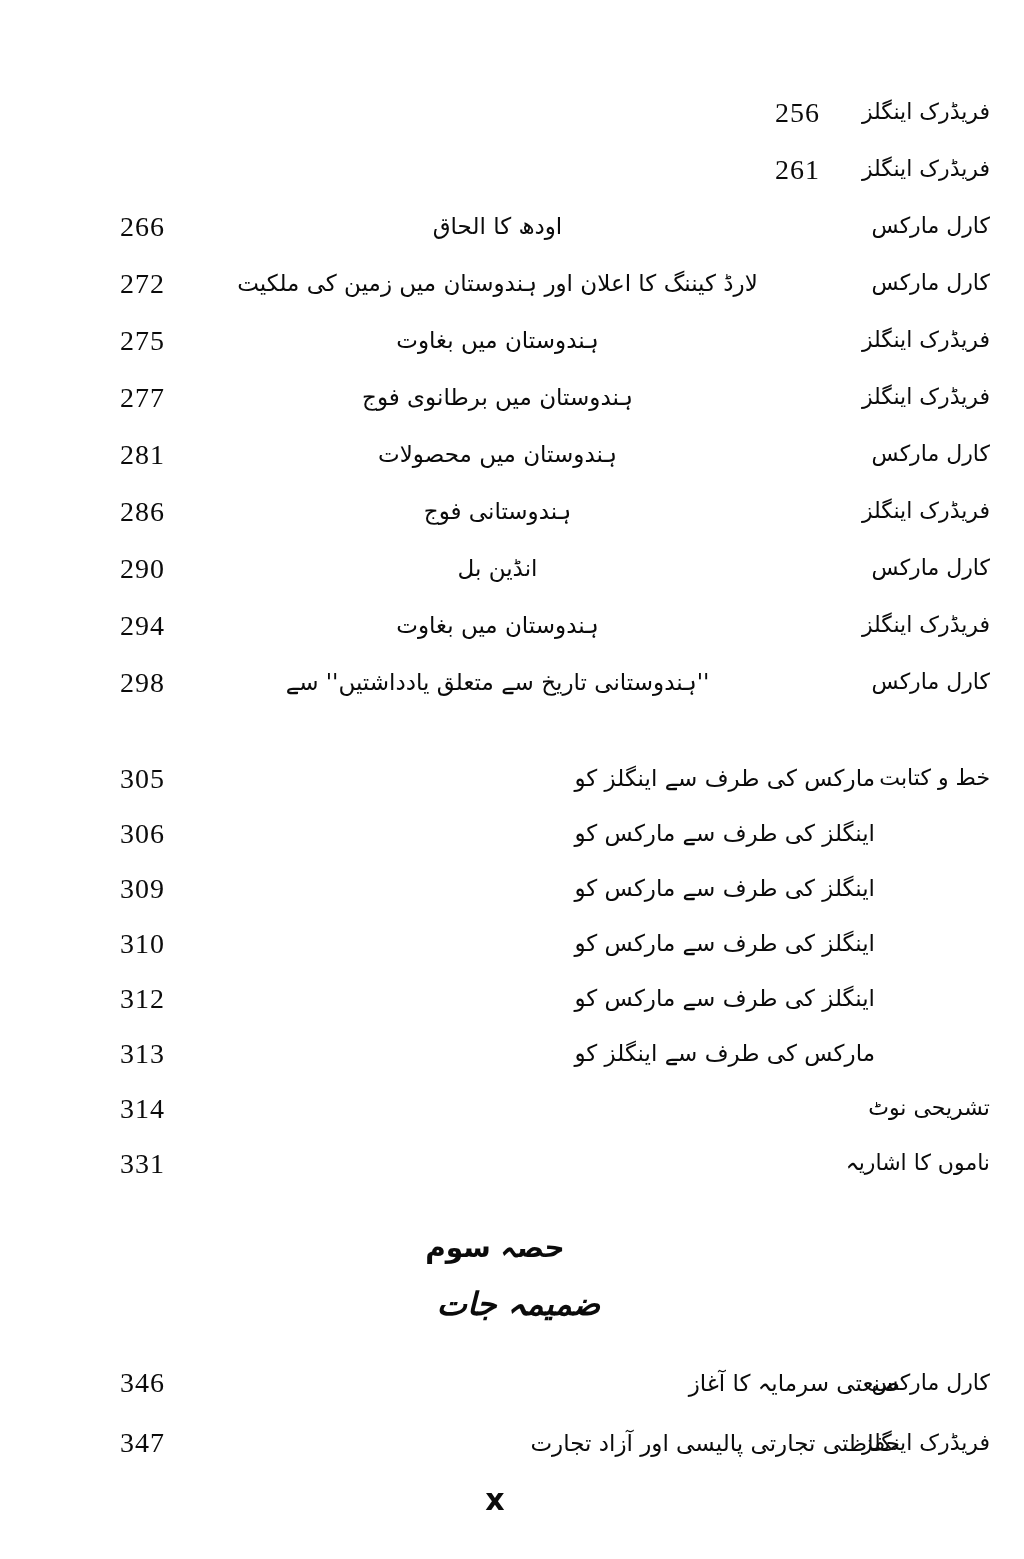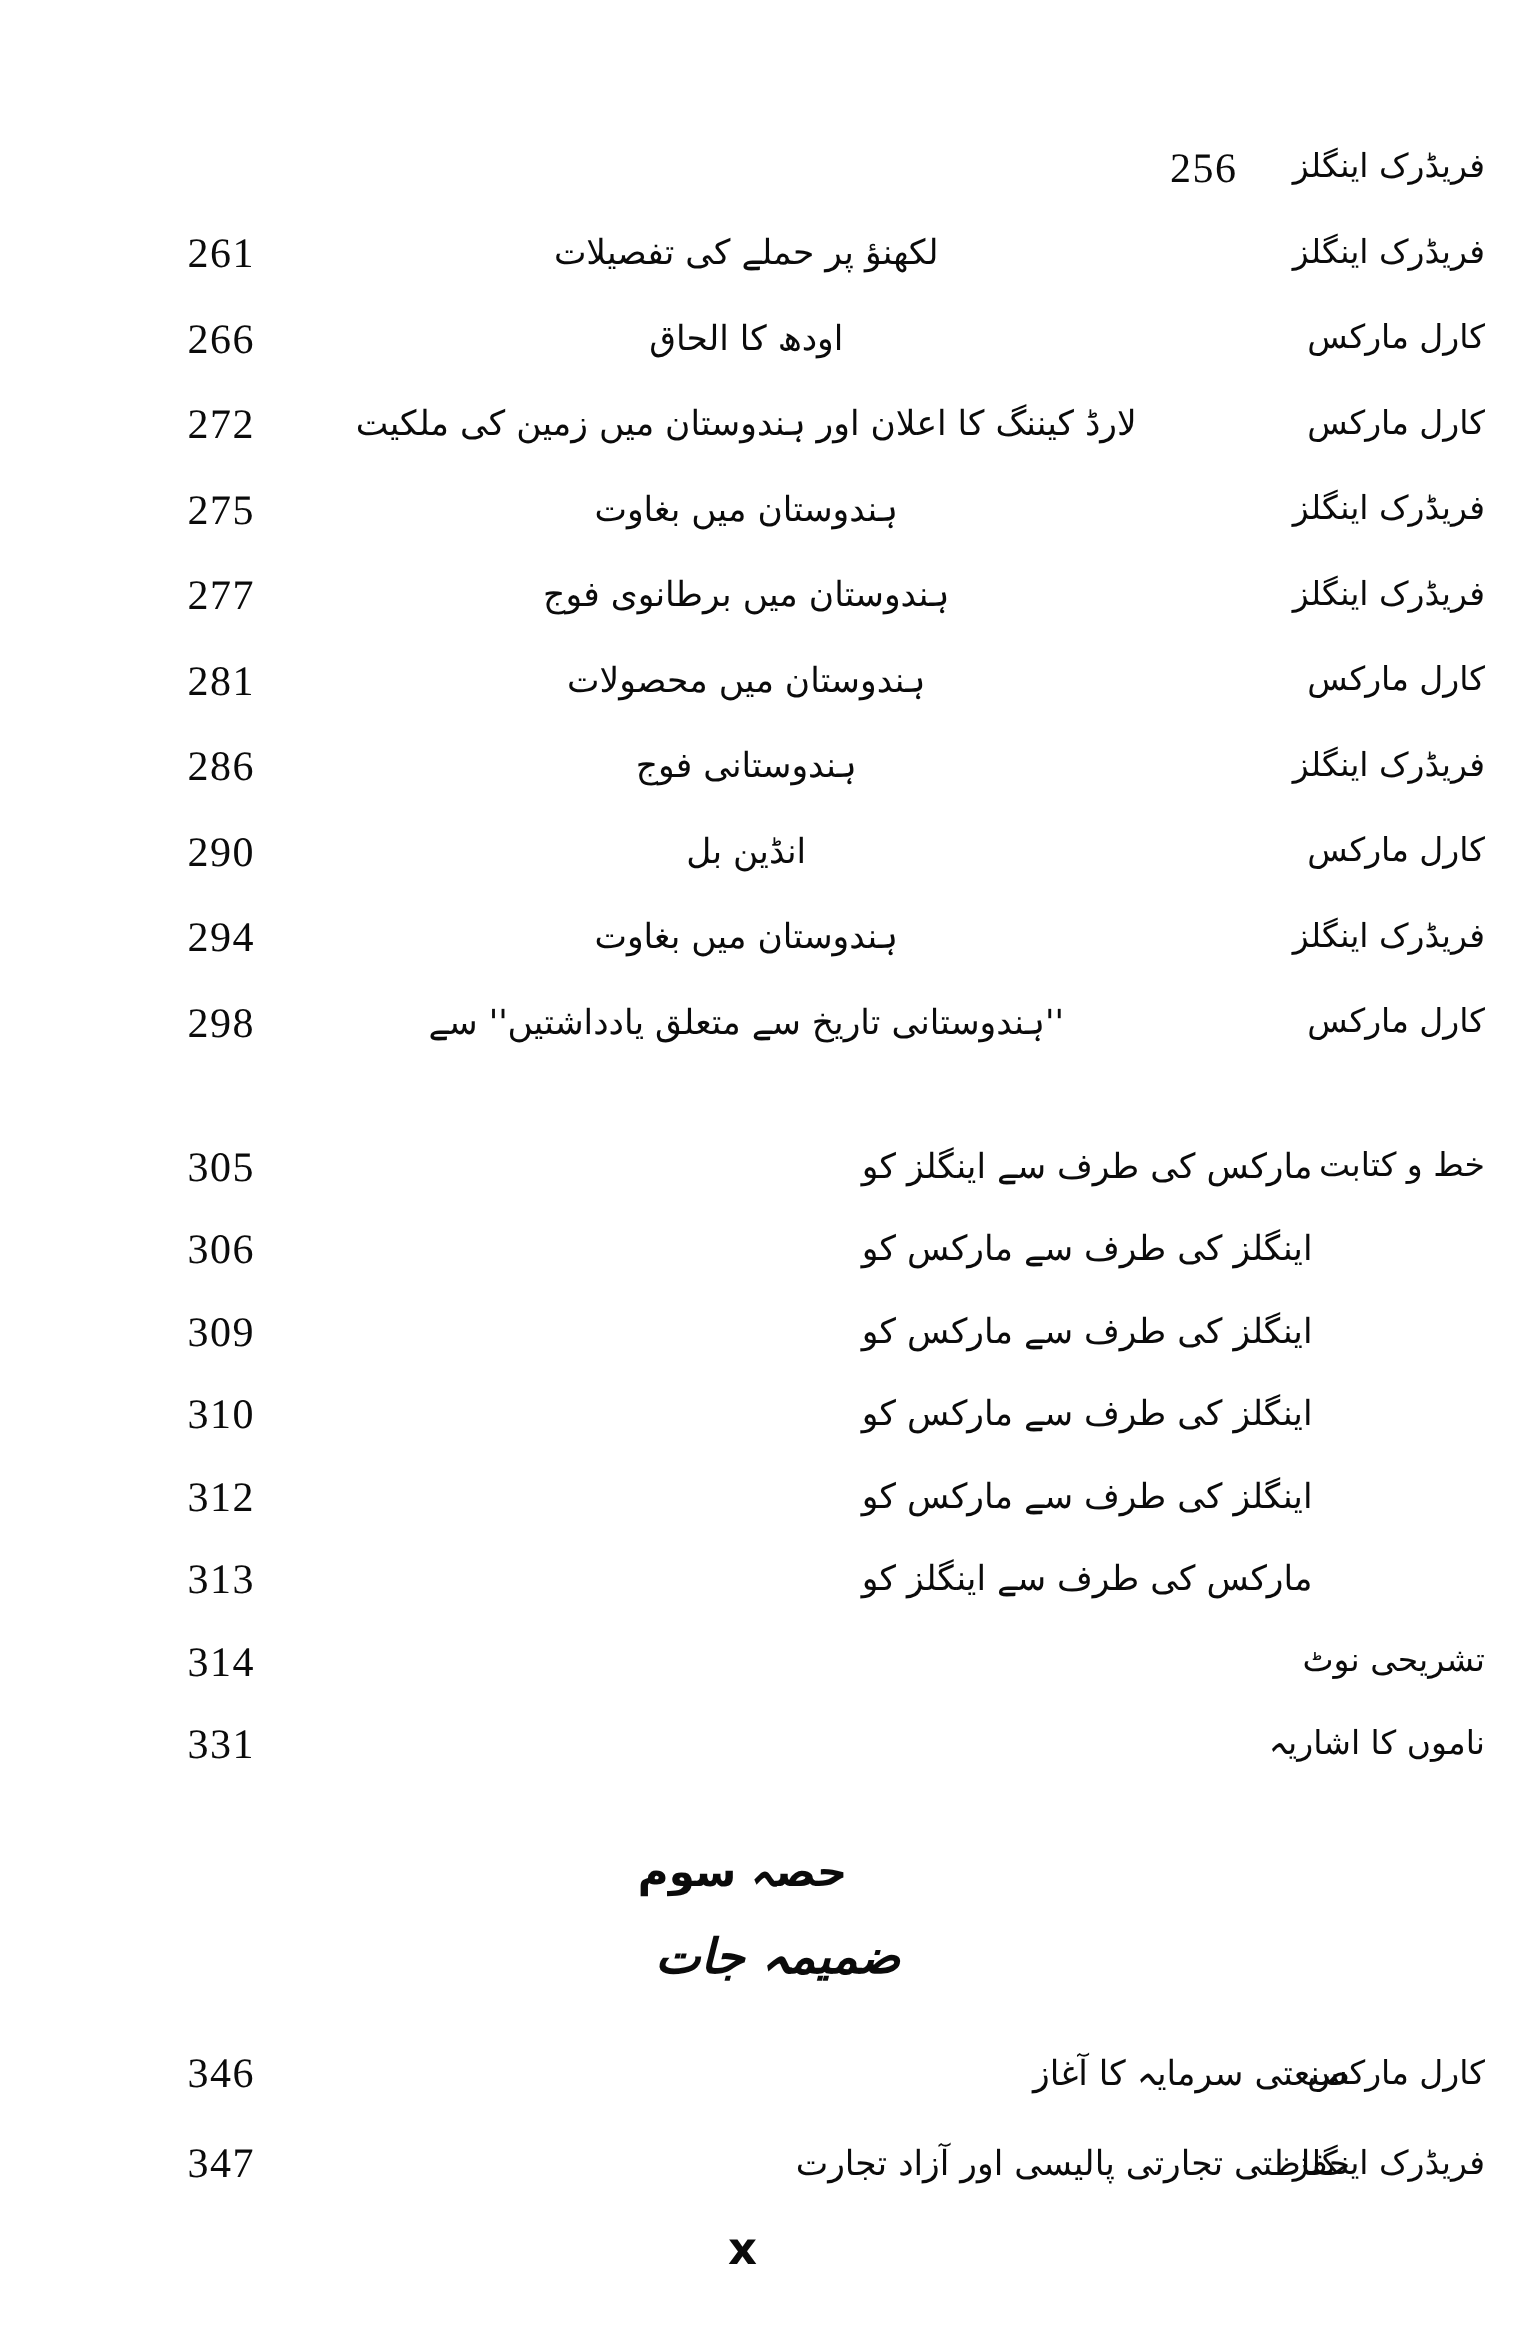--- a/index.html
+++ b/index.html
@@ -32,21 +32,21 @@
   .title {
     flex: 1 1 auto;
     font-size: 23px;
     line-height: 1.25;
     white-space: nowrap;
   }
   .page-num {
     width: 170px;
     flex: 0 0 170px;
     direction: ltr;
-    text-align: right;
+    text-align: center;
     padding-left: 115px;
     box-sizing: border-box;
     font-family: "Liberation Serif", "DejaVu Serif", serif;
     font-size: 28px;
     letter-spacing: 1px;
     color: #0b0b0b;
   }
   
   .sec1 .row { height: 57px; }
   .sec1 .author { width: 165px; flex: 0 0 165px; }
@@ -87,21 +87,20 @@
 <div class="page">
 
   <div class="sec1">
 
     <div class="row">
       <div class="cell author" dir="rtl">فریڈرک اینگلز</div>
       <div class="cell page-num">256</div>
     </div>
     <div class="row">
       <div class="cell author" dir="rtl">فریڈرک اینگلز</div>
-      <div class="cell title" dir="rtl">لکھنؤ پر حملے کی تفصیلات</div>
       <div class="cell page-num">261</div>
     </div>
     <div class="row">
       <div class="cell author" dir="rtl">کارل مارکس</div>
       <div class="cell title" dir="rtl">اودھ کا الحاق</div>
       <div class="cell page-num">266</div>
     </div>
     <div class="row">
       <div class="cell author" dir="rtl">کارل مارکس</div>
       <div class="cell title" dir="rtl">لارڈ کیننگ کا اعلان اور ہندوستان میں زمین کی ملکیت</div>

